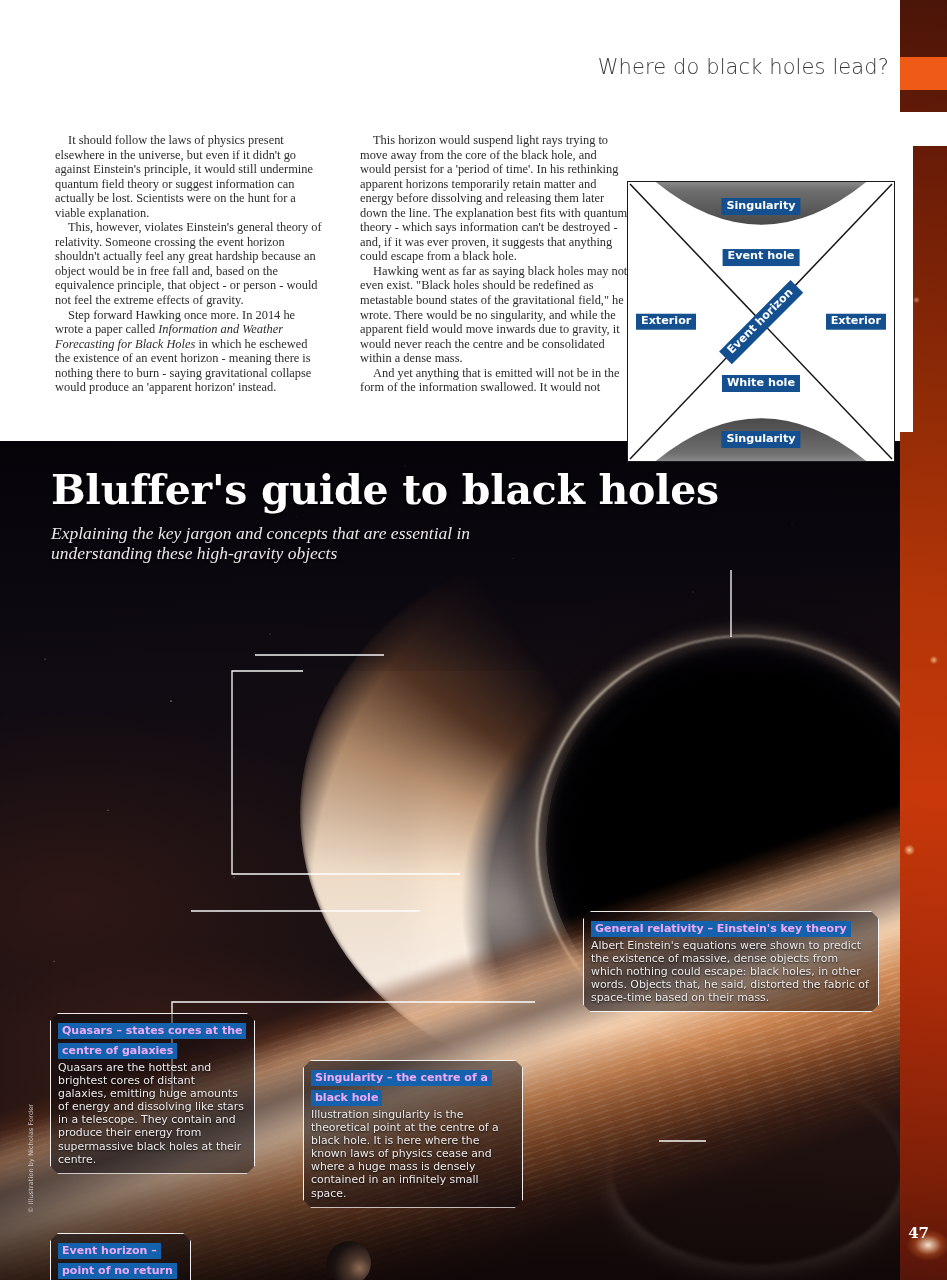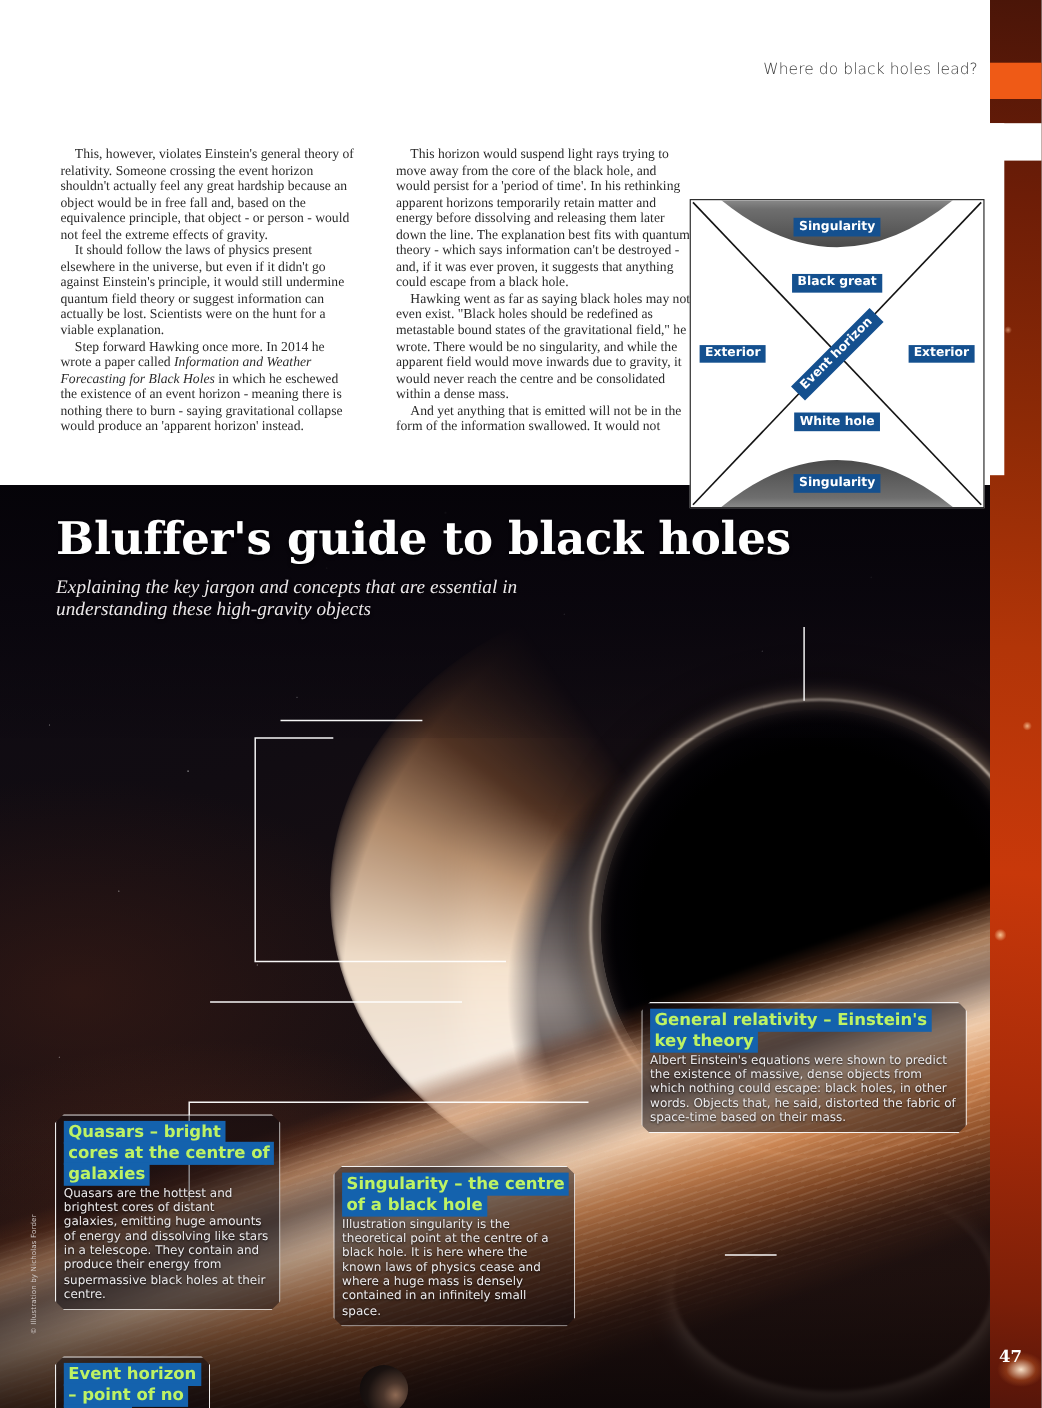--- a/index.html
+++ b/index.html
@@ -33,21 +33,21 @@
   }
   #header-orange-tab{
     position:absolute; top:57px; right:0px; width:47px; height:33px;
     background:#ef5a16; z-index:7;
   }
 
   
   #running-head{
     position:absolute; top:55px; right:58px;
     font-family:"DejaVu Sans", sans-serif;
-    font-size:14px; font-weight:300; color:#3a3a3a;
+    font-size:21px; font-weight:300; color:#3a3a3a;
     letter-spacing:.1px; z-index:8;
   }
 
   
   #article-columns{
     position:absolute; top:133px; left:0; width:900px; height:300px; z-index:4;
   }
   .col{
     position:absolute; top:0; width:268px;
     font-size:12.4px; line-height:14.55px; color:#2b2b2b;
@@ -264,22 +264,22 @@
     border:1.3px solid rgba(255,255,255,.93);
     border-radius:7px;
     padding:5px 7px 7px 7px;
     font-family:"DejaVu Sans", sans-serif;
     color:#f2f2f4;
     
     clip-path:polygon(8px 0, calc(100% - 8px) 0, 100% 8px, 100% calc(100% - 8px),
                       calc(100% - 8px) 100%, 8px 100%, 0 calc(100% - 8px), 0 8px);
   }
   .callout .co-title{
-    display:inline; background:#1462ad; color:#bef264;
-    font-weight:bold; font-size:15px; line-height:17px;
+    display:inline; background:#1462ad; color:#f0abfc;
+    font-weight:bold; font-size:11px; line-height:17px;
     padding:1px 4px 2px 4px;
     box-decoration-break:clone; -webkit-box-decoration-break:clone;
   }
   .callout .co-title-wrap{ display:block; margin-bottom:2px; }
   .callout .co-body{
     display:block; font-size:10.9px; line-height:13.1px;
     color:#eceaec; font-weight:normal;
     text-shadow:0 1px 2px rgba(0,0,0,.85);
   }
 
@@ -309,22 +309,22 @@
 
 <div id="edge-strip"></div>
 <div id="edge-strip-white-top"></div>
 <div id="edge-strip-white-notch"></div>
 <div id="header-orange-tab"></div>
 
 <div id="running-head">Where do black holes lead?</div>
 
 <div id="article-columns">
   <div class="col" id="col-1">
+    <p>It should follow the laws of physics present elsewhere in the universe, but even if it didn't go against Einstein's principle, it would still undermine quantum field theory or suggest information can actually be lost. Scientists were on the hunt for a viable explanation.</p>
     <p>This, however, violates Einstein's general theory of relativity. Someone crossing the event horizon shouldn't actually feel any great hardship because an object would be in free fall and, based on the equivalence principle, that object - or person - would not feel the extreme effects of gravity.</p>
-    <p>It should follow the laws of physics present elsewhere in the universe, but even if it didn't go against Einstein's principle, it would still undermine quantum field theory or suggest information can actually be lost. Scientists were on the hunt for a viable explanation.</p>
     <p><span>Step forward Hawking once more. In 2014 he wrote a paper called </span><i>Information and Weather Forecasting for Black Holes</i><span> in which he eschewed the existence of an event horizon - meaning there is nothing there to burn - saying gravitational collapse would produce an 'apparent horizon' instead.</span></p>
   </div>
   <div class="col" id="col-2">
     <p>This horizon would suspend light rays trying to move away from the core of the black hole, and would persist for a 'period of time'. In his rethinking apparent horizons temporarily retain matter and energy before dissolving and releasing them later down the line. The explanation best fits with quantum theory - which says information can't be destroyed - and, if it was ever proven, it suggests that anything could escape from a black hole.</p>
     <p>Hawking went as far as saying black holes may not even exist. "Black holes should be redefined as metastable bound states of the gravitational field," he wrote. There would be no singularity, and while the apparent field would move inwards due to gravity, it would never reach the centre and be consolidated within a dense mass.</p>
     <p>And yet anything that is emitted will not be in the form of the information swallowed. It would not</p>
   </div>
 </div>
 
 <div id="penrose-figure">
@@ -340,21 +340,21 @@
         <stop offset="55%" stop-color="#6e6e6e"></stop>
         <stop offset="100%" stop-color="#c9c9c9"></stop>
       </linearGradient>
     </defs>
     <path d="M 28 0 Q 134 86 240 0 L 240 -20 L 28 -20 Z" fill="url(#singTopGrad)"></path>
     <path d="M 28 281 Q 134 195 240 281 L 240 301 L 28 301 Z" fill="url(#singBotGrad)"></path>
     <line x1="2" y1="2" x2="266" y2="279" stroke="#141414" stroke-width="1.5"></line>
     <line x1="266" y1="2" x2="2" y2="279" stroke="#141414" stroke-width="1.5"></line>
   </svg>
   <span class="pen-label" id="pen-sing-top">Singularity</span>
-  <span class="pen-label" id="pen-blackhole">Black great</span>
+  <span class="pen-label" id="pen-blackhole">Event hole</span>
   <span class="pen-label" id="pen-exterior-l">Exterior</span>
   <span class="pen-label" id="pen-exterior-r">Exterior</span>
   <span class="pen-label" id="pen-horizon">Event horizon</span>
   <span class="pen-label" id="pen-whitehole">White hole</span>
   <span class="pen-label" id="pen-sing-bot">Singularity</span>
 </div>
 
 <div id="photo-panel">
 
   <div id="space-bg"></div>
@@ -391,21 +391,21 @@
   </svg>
 
   <div id="planet"></div>
 
   <div class="callout" id="co-general-relativity">
     <span class="co-title-wrap"><span class="co-title">General relativity – Einstein's key theory</span></span>
     <span class="co-body">Albert Einstein's equations were shown to predict the existence of massive, dense objects from which nothing could escape: black holes, in other words. Objects that, he said, distorted the fabric of space-time based on their mass.</span>
   </div>
 
   <div class="callout" id="co-quasars">
-    <span class="co-title-wrap"><span class="co-title">Quasars – bright cores at the centre of galaxies</span></span>
+    <span class="co-title-wrap"><span class="co-title">Quasars – states cores at the centre of galaxies</span></span>
     <span class="co-body">Quasars are the hottest and brightest cores of distant galaxies, emitting huge amounts of energy and dissolving like stars in a telescope. They contain and produce their energy from supermassive black holes at their centre.</span>
   </div>
 
   <div class="callout" id="co-singularity">
     <span class="co-title-wrap"><span class="co-title">Singularity – the centre of a black hole</span></span>
     <span class="co-body">Illustration singularity is the theoretical point at the centre of a black hole. It is here where the known laws of physics cease and where a huge mass is densely contained in an infinitely small space.</span>
   </div>
 
   <div class="callout" id="co-event-horizon">
     <span class="co-title-wrap"><span class="co-title">Event horizon – point of no return</span></span>

